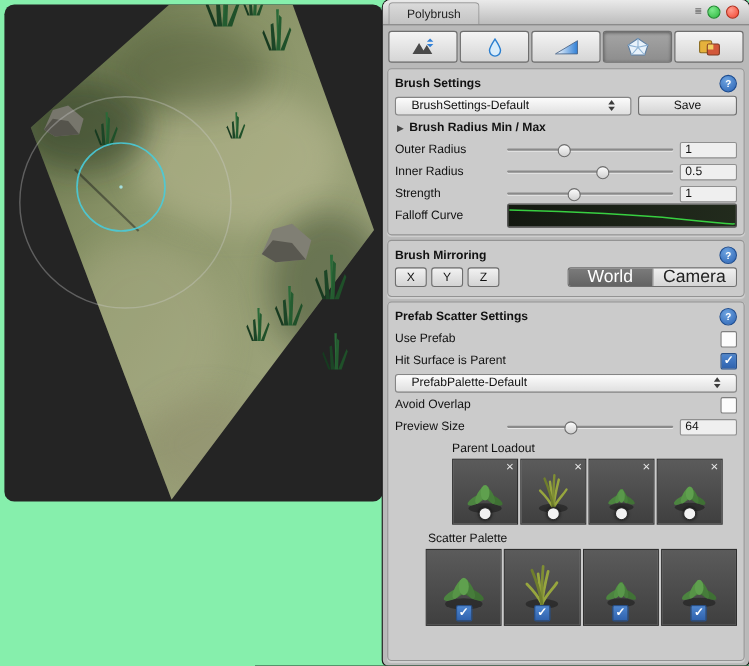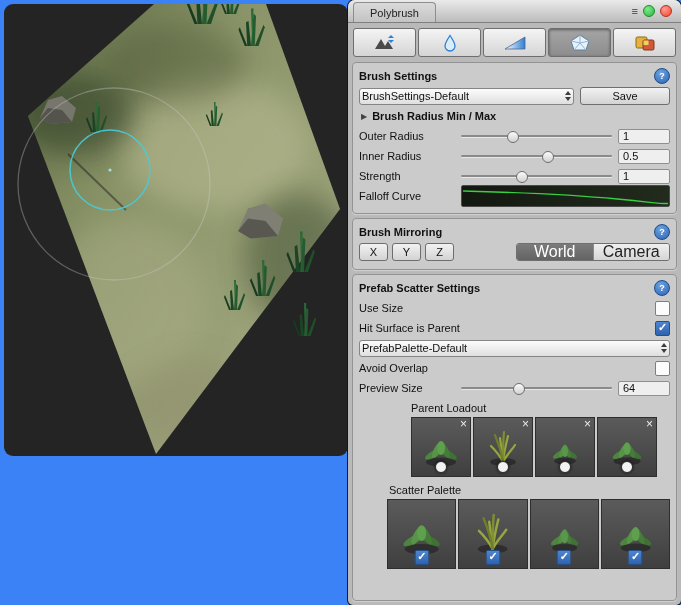--- a/index.html
+++ b/index.html
@@ -1,17 +1,17 @@
 <!DOCTYPE html>
 <html><head>
 <meta charset="utf-8">
 <style>
   html,body{margin:0;padding:0}
   body{width:681px;height:605px;background:#000;font-family:"Liberation Sans",sans-serif;overflow:hidden}
-  .stage{position:relative;width:681px;height:605px;background:#3b82f6}
+  .stage{position:relative;width:681px;height:605px;background:#86efac}
 
   
   .viewport{position:absolute;left:4px;top:4px;width:344px;height:452px;background:#242424;border-radius:9px;overflow:hidden}
   .viewport svg{display:block;width:100%;height:100%}
 
   
   .panel{position:absolute;left:348px;top:0;width:333px;height:605px;background:#b9b9b9;display:flex;flex-direction:column;border-radius:7px 7px 5px 5px;overflow:hidden;box-shadow:0 0 0 1px #151515}
   .titlebar{height:22px;flex:0 0 auto;background:linear-gradient(#eaeaea,#bcbcbc);border-bottom:1px solid #7f7f7f;display:flex;align-items:flex-end}
   .tab{height:19px;margin-left:5px;padding:0 16px;background:linear-gradient(#dadada,#c3c3c3);border:1px solid #8d8d8d;border-bottom:none;border-radius:4px 4px 0 0;font-size:11px;color:#222;display:flex;align-items:center}
   .tb-controls{margin-left:auto;display:flex;align-items:center;gap:5px;padding:0 9px;align-self:center}
@@ -24,21 +24,21 @@
   .tool-btn{flex:1;height:27px;display:flex;align-items:center;justify-content:center;background:linear-gradient(#f4f4f4,#d5d5d5);border:1px solid #6e6e6e;border-radius:3px;cursor:pointer}
   .tool-btn.selected{background:linear-gradient(#a5a5a5,#8d8d8d);box-shadow:inset 0 1px 3px rgba(0,0,0,.45)}
 
   .box{margin:2px 4px;border:1px solid #939393;border-radius:4px;background:#cbcbcb;padding:5px 6px 6px;box-shadow:0 1px 1px rgba(255,255,255,.35)}
   .box.grow{flex:1;margin-bottom:4px}
   .sec-head{display:flex;align-items:center;height:16px;margin-bottom:3px}
   .sec-title{font-size:11px;font-weight:bold;color:#111}
   .help-btn{margin-left:auto;width:14px;height:14px;border-radius:50%;background:radial-gradient(circle at 40% 30%,#6ea4e0,#2b63b4);color:#fff;font-size:9px;font-weight:bold;display:flex;align-items:center;justify-content:center;border:1px solid #1d4c8f;cursor:pointer}
 
   .row{display:flex;align-items:center;height:18px;margin:2px 0;font-size:11px;color:#111}
-  .dropdown{flex:1;height:15px;display:flex;align-items:center;padding:0 2px;background:linear-gradient(#fcfcfc,#dfdfdf);border:1px solid #858585;border-radius:3px;font-size:11px;cursor:pointer}
+  .dropdown{flex:1;height:15px;display:flex;align-items:center;padding:0 14px;background:linear-gradient(#fcfcfc,#dfdfdf);border:1px solid #858585;border-radius:3px;font-size:11px;cursor:pointer}
   .dd-caret{margin-left:auto;display:flex;flex-direction:column;gap:2px;padding-left:4px}
   .dd-caret i{display:block;width:0;height:0;border-left:3px solid transparent;border-right:3px solid transparent}
   .dd-caret i.up{border-bottom:4px solid #3c3c3c}
   .dd-caret i.down{border-top:4px solid #3c3c3c}
   .btn{height:16px;padding:0 20px;background:linear-gradient(#f2f2f2,#d3d3d3);border:1px solid #6e6e6e;border-radius:3px;font-size:11px;display:flex;align-items:center;justify-content:center;color:#111;cursor:pointer}
   .save-btn{width:48px;margin-left:6px}
   .fold-arrow{font-size:8px;color:#444;margin:0 5px 0 2px}
   .fold-label{font-weight:bold}
   .slider-label{width:102px;flex:0 0 auto}
   .slider{flex:1;position:relative;height:14px;margin-right:6px;cursor:pointer}
@@ -289,21 +289,21 @@
         </div>
       </div>
     </div>
 
     <div class="box grow">
       <div class="sec-head">
         <span class="sec-title">Prefab Scatter Settings</span>
         <span class="help-btn">?</span>
       </div>
       <div class="row">
-        <span>Use Size</span>
+        <span>Use Prefab</span>
         <span class="checkbox"></span>
       </div>
       <div class="row">
         <span>Hit Surface is Parent</span>
         <span class="checkbox checked"></span>
       </div>
       <div class="row">
         <div class="dropdown">
           <span>PrefabPalette-Default</span>
           <span class="dd-caret">

